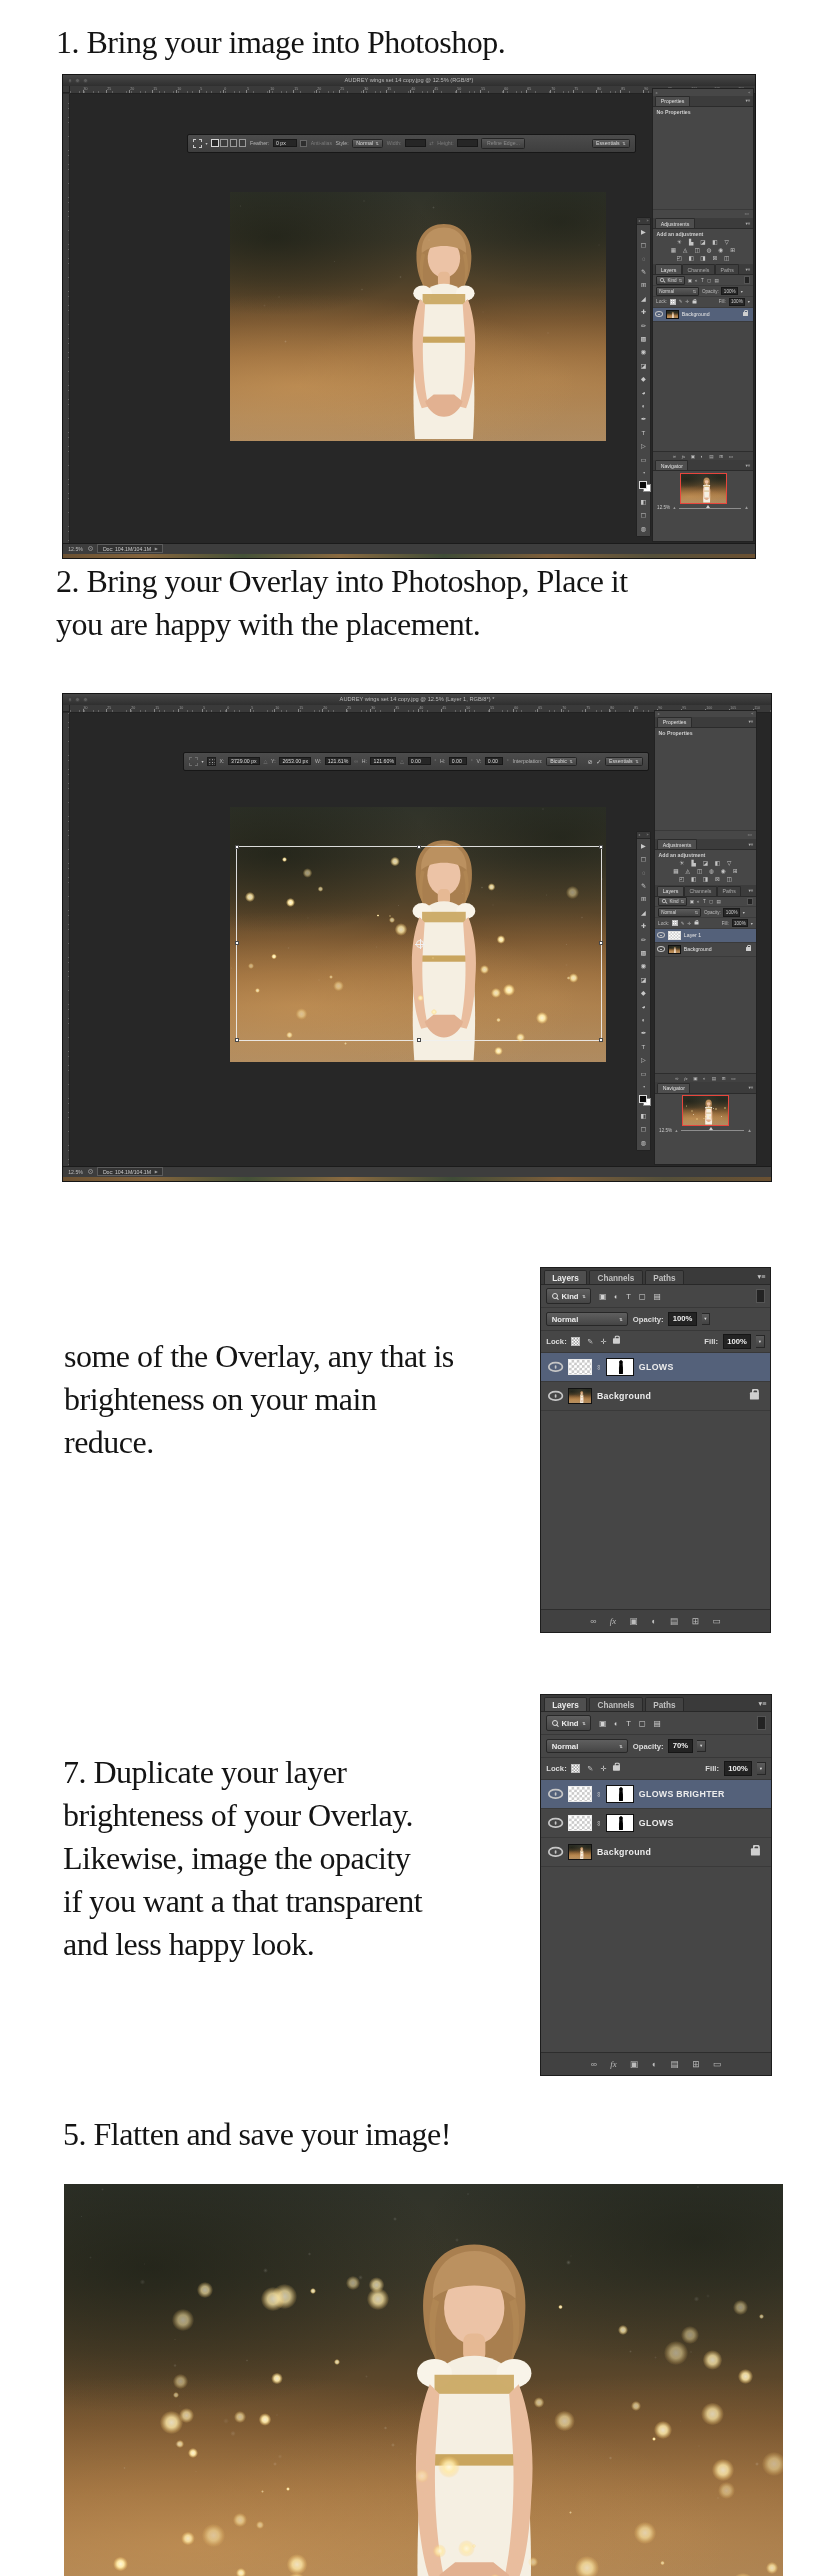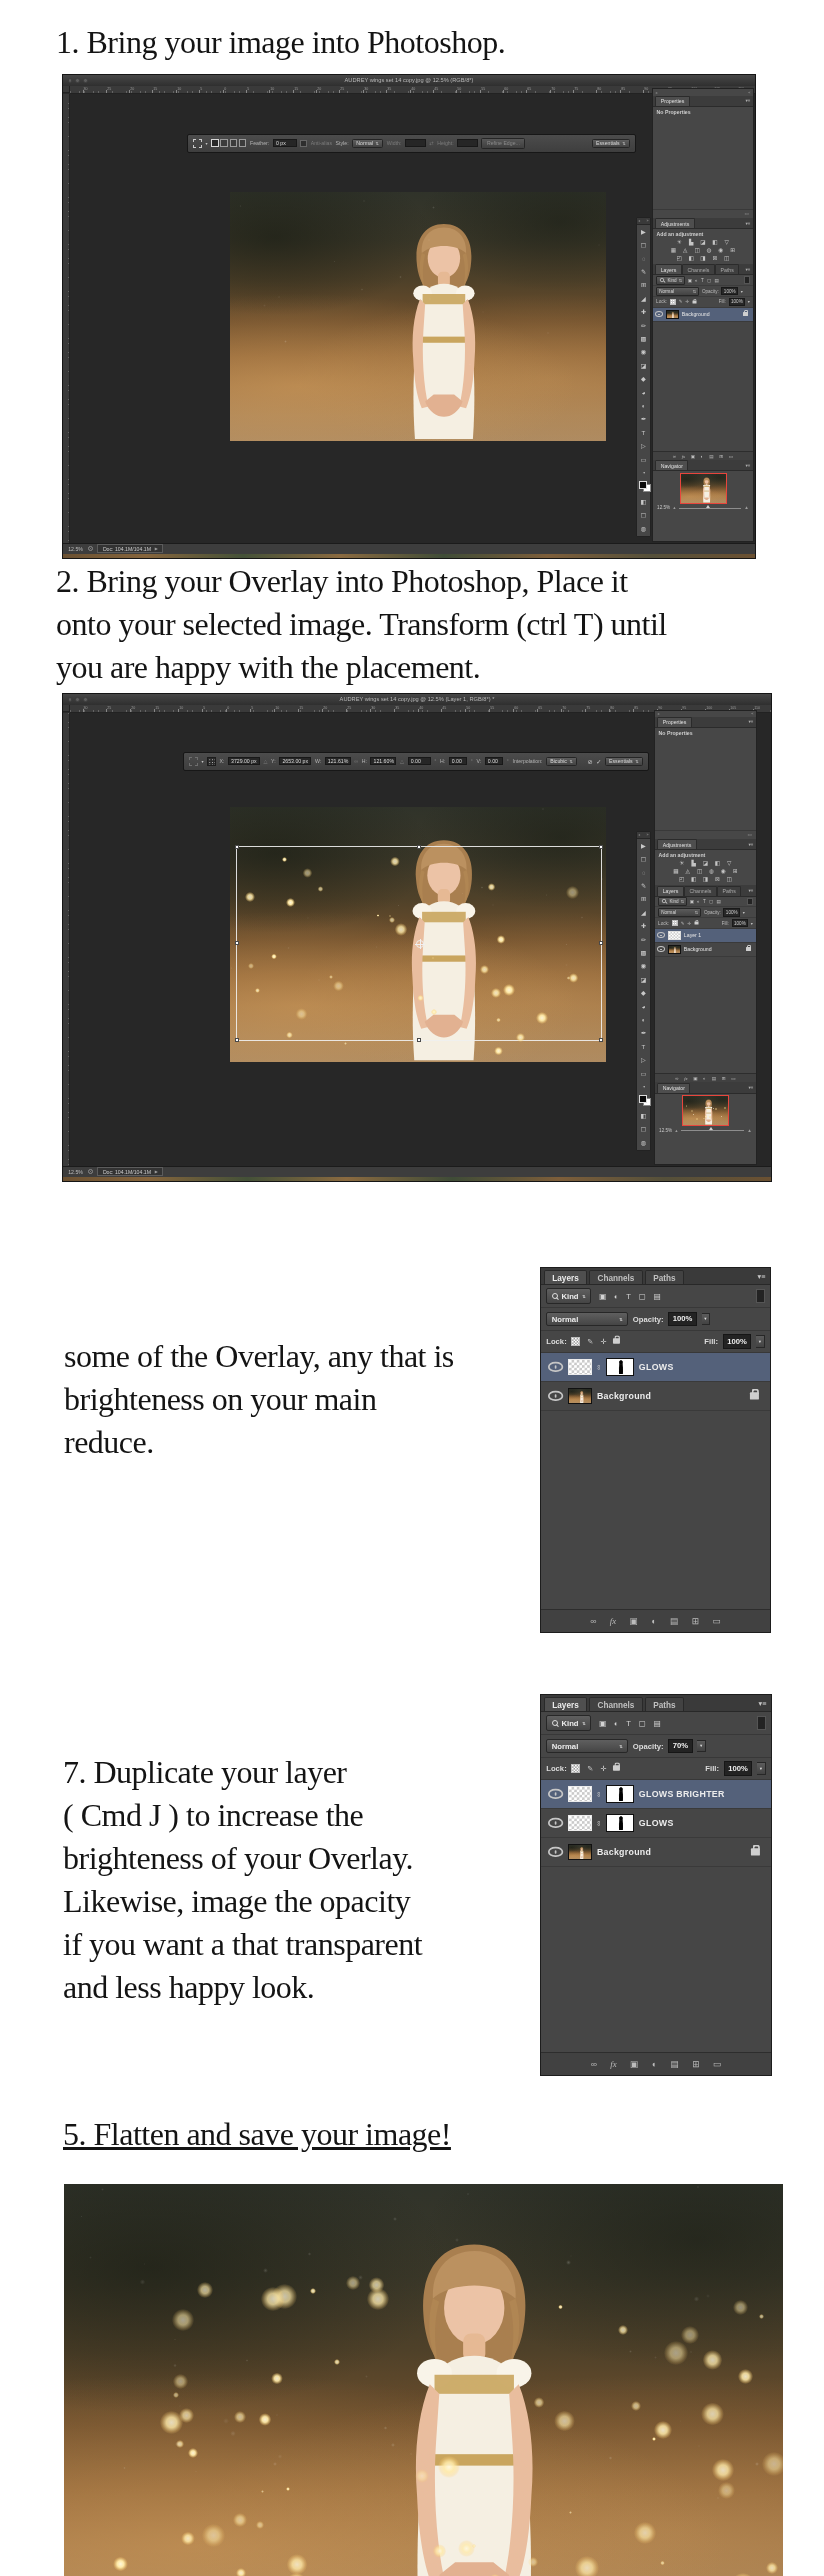--- a/index.html
+++ b/index.html
@@ -479,21 +479,20 @@
       <span class="docbox">
           <span>Doc: 104.1M/104.1M</span>
           <span class="docarr">▶</span>
         </span>
     </div>
     <div class="sliver"></div>
   </div>
 
   <div class="step" style="left:56px;top:560px;">
     <div>2.  Bring your Overlay into Photoshop, Place it</div>
-    <div>onto your selected image. Transform (ctrl T) until</div>
     <div>you are happy with the placement.</div>
   </div>
 
   <div class="ps-win" id="shot2" style="left:62px;top:693px;width:708px;height:487px;">
     <div class="titlebar">
       <span class="tl" style="left:4.6px;"></span>
       <span class="tl" style="left:12.4px;"></span>
       <span class="tl" style="left:20px;"></span>
       <span class="title">AUDREY wings set 14 copy.jpg @ 12.5% (Layer 1, RGB/8*) *</span>
     </div>
@@ -999,21 +998,20 @@
         <span>▣</span>
         <span>◐</span>
         <span>▤</span>
         <span>⊞</span>
         <span>▭</span>
       </div>
     </div>
 
   <div class="step" style="left:63px;top:1751px;">
     <div>7. Duplicate your layer</div>
-    <div>( Cmd J ) to increase the</div>
     <div>brighteness of your Overlay.</div>
     <div>Likewise, image the opacity</div>
     <div>if you want a that transparent</div>
     <div>and less happy look.</div>
   </div>
 
   <div class="lpanel" id="panel4" style="left:540px;top:1694px;width:232px;height:382px;">
       <div class="lp-tabs">
         <span class="lp-tab">Layers</span>
         <span class="lp-tab off">Channels</span>
@@ -1138,21 +1136,21 @@
         <span>∞</span>
         <span class="fxit">fx</span>
         <span>▣</span>
         <span>◐</span>
         <span>▤</span>
         <span>⊞</span>
         <span>▭</span>
       </div>
     </div>
 
-  <div class="step" style="left:63px;top:2113px;text-decoration:underline;">
+  <div class="step" style="left:63px;top:2113px;">
     <div>5. Flatten and save your image!</div>
   </div>
 
   <div class="photo" style="left:64px;top:2184px;width:719px;height:464px;">
       <svg class="girl" viewBox="0 0 60 130" preserveAspectRatio="xMidYMax meet">
         <path d="M30,3 C19,3 13,12 14,25 C14.5,33 17,39 21,42 L39,42 C43,39 45.5,33 46,25 C47,12 41,3 30,3 Z" fill="#a97f4f"></path>
         <path d="M17,20 C15,27 15.5,35 19,42 C17,34 17.5,26 19,21 Z" fill="#b08653"></path>
         <path d="M43,20 C45,27 44.5,35 41,42 C43,34 42.5,26 41,21 Z" fill="#b08653"></path>
         <ellipse cx="30" cy="23" rx="9.5" ry="11.5" fill="#ecc3a6"></ellipse>
         <path d="M30,5 C21,5 16.5,12 17,20 C23,14.5 37,14.5 43,20 C43.5,12 39,5 30,5 Z" fill="#bb9160"></path>

